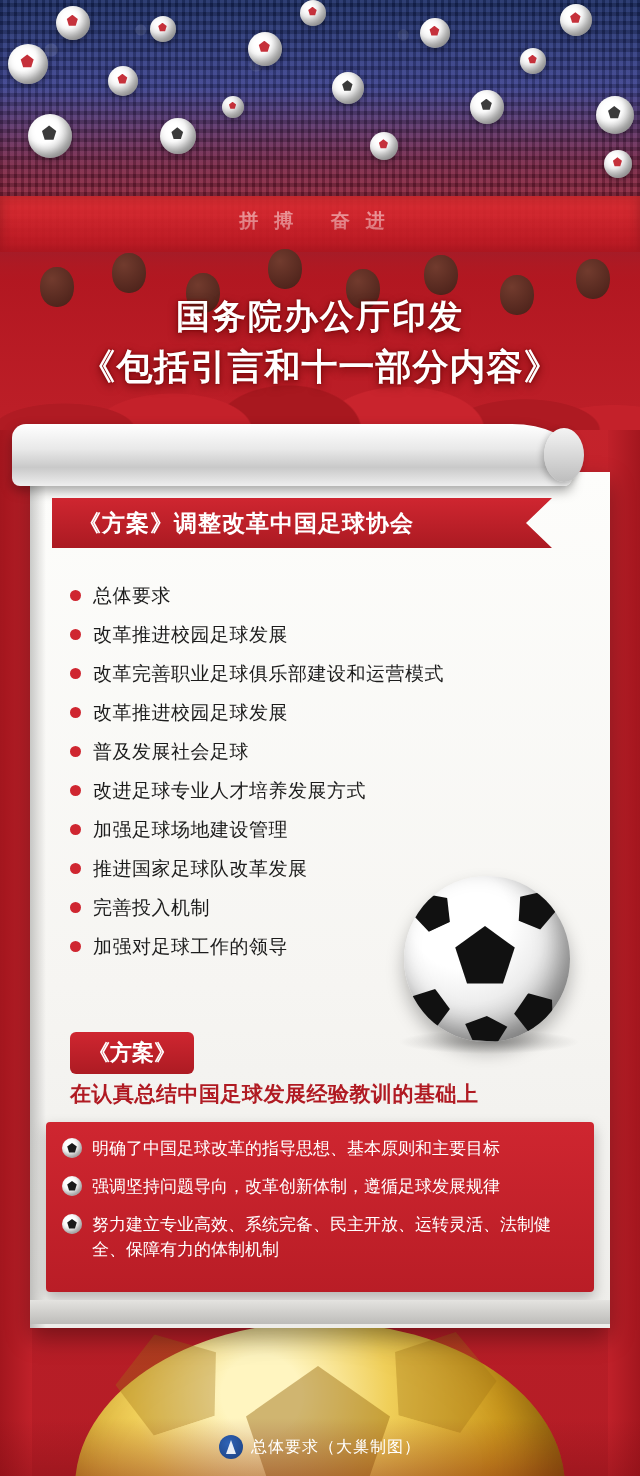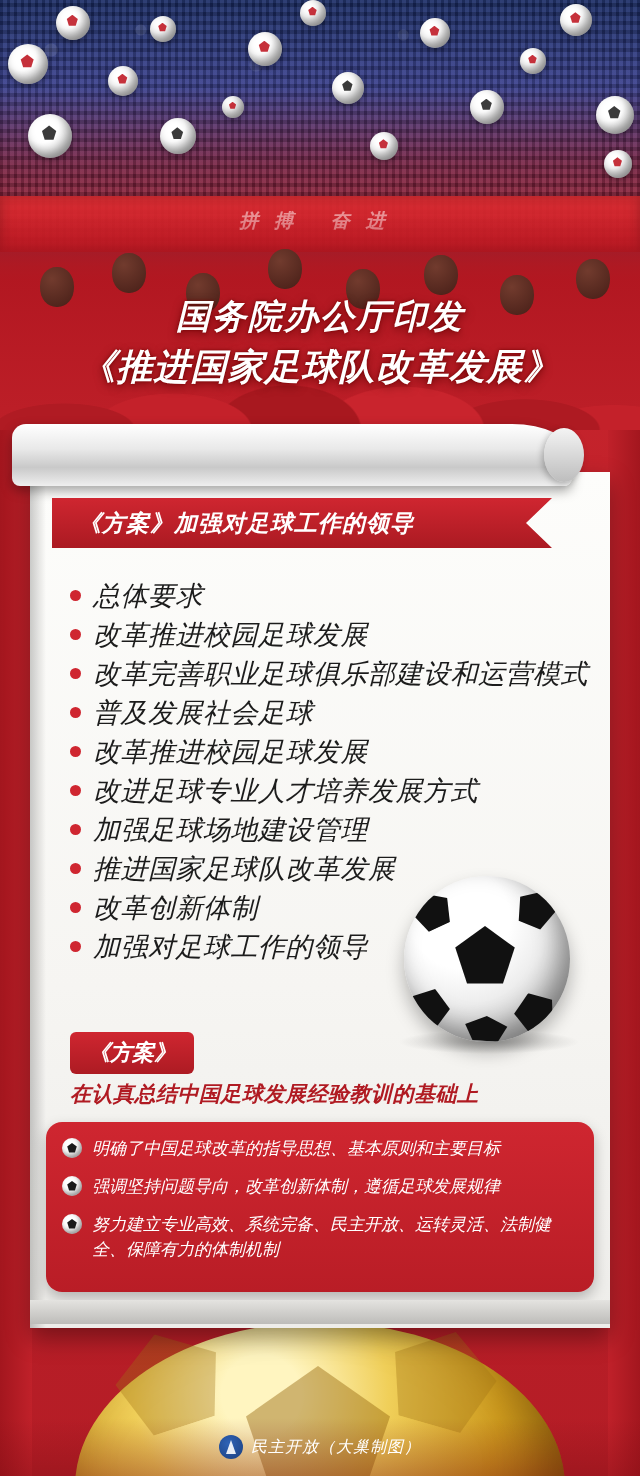--- a/index.html
+++ b/index.html
@@ -9,21 +9,20 @@
     font-family: "Liberation Sans", sans-serif;
     background: #c8222a;
     overflow: hidden;
   }
   #poster {
     position: relative;
     width: 640px;
     height: 1476px;
     background: linear-gradient(180deg, #cf2a2f 0%, #c0202a 40%, #b51d26 100%);
     overflow: hidden;
-    font-style: italic;
   }
 
   
   .hero {
     position: relative;
     width: 640px;
     height: 430px;
     overflow: hidden;
     background: linear-gradient(180deg, #1d2f6b 0%, #2a4a9c 18%, #5a2b55 40%, #a41f28 62%, #c1232b 100%);
   }
@@ -157,21 +156,21 @@
   }
   .list-item {
     display: flex; align-items: center;
     height: 39px;
   }
   .dot {
     width: 11px; height: 11px; border-radius: 50%;
     background: #cf2630; margin-right: 12px; flex: 0 0 auto;
   }
   .list-item .txt {
-    font-size: 27px; color: #1c1c1c; letter-spacing: .5px;
+    font-size: 19px; color: #1c1c1c; letter-spacing: .5px;
   }
 
   
   .big-ball {
     position: absolute;
     left: 404px; top: 876px;
     width: 166px; height: 166px;
     border-radius: 50%;
     background: radial-gradient(circle at 34% 26%, #ffffff 0 30%, #ededed 52%, #c4c4c4 78%, #9a9a9a 100%);
     box-shadow: inset -10px -12px 24px rgba(0,0,0,.35), 0 10px 18px rgba(0,0,0,.28);
@@ -212,21 +211,21 @@
     letter-spacing: .5px;
     z-index: 8;
   }
 
   
   .red-card {
     position: absolute;
     left: 46px; top: 1122px;
     width: 548px; height: 170px;
     background: linear-gradient(180deg, #cf2630 0%, #b91d26 100%);
-    border-radius: 16px;
+    border-radius: 4px;
     box-shadow: 0 6px 14px rgba(0,0,0,.25);
     z-index: 8;
     padding: 14px 18px 9px 16px;
   }
   .red-item { display: flex; align-items: flex-start; margin-bottom: 13px; }
   .mini-ball {
     width: 20px; height: 20px; border-radius: 50%;
     background: radial-gradient(circle at 35% 30%, #fff 0 45%, #ddd 100%);
     position: relative; flex: 0 0 auto; margin: 2px 10px 0 0;
     box-shadow: inset -2px -3px 5px rgba(0,0,0,.35);
@@ -331,70 +330,70 @@
     <div class="ball dark" style="left:470px; top:90px;  width:34px; height:34px;"></div>
     <div class="ball" style="left:520px; top:48px;  width:26px; height:26px;"></div>
     <div class="ball" style="left:560px; top:4px;   width:32px; height:32px;"></div>
     <div class="ball dark" style="left:596px; top:96px;  width:38px; height:38px;"></div>
     <div class="ball" style="left:604px; top:150px; width:28px; height:28px;"></div>
     <div class="ball" style="left:222px; top:96px;  width:22px; height:22px;"></div>
   </div>
 
   <div class="hero-title">
     <div class="l1">国务院办公厅印发</div>
-    <div class="l2">《推进国家足球队改革发展》</div>
+    <div class="l2">《包括引言和十一部分内容》</div>
   </div>
 
   <div class="red-edge-l"></div>
   <div class="red-edge-r"></div>
 
   <div class="paper"></div>
   <div class="paper-shadow-left"></div>
   <div class="scroll-top"></div>
 
   <div class="banner">
-    <span>《方案》加强对足球工作的领导</span>
+    <span>《方案》调整改革中国足球协会</span>
   </div>
 
   <div class="list">
     <div class="list-item">
       <span class="dot"></span>
       <span class="txt">总体要求</span>
     </div>
     <div class="list-item">
       <span class="dot"></span>
       <span class="txt">改革推进校园足球发展</span>
     </div>
     <div class="list-item">
       <span class="dot"></span>
       <span class="txt">改革完善职业足球俱乐部建设和运营模式</span>
     </div>
     <div class="list-item">
       <span class="dot"></span>
+      <span class="txt">改革推进校园足球发展</span>
+    </div>
+    <div class="list-item">
+      <span class="dot"></span>
       <span class="txt">普及发展社会足球</span>
     </div>
     <div class="list-item">
       <span class="dot"></span>
-      <span class="txt">改革推进校园足球发展</span>
-    </div>
-    <div class="list-item">
-      <span class="dot"></span>
       <span class="txt">改进足球专业人才培养发展方式</span>
     </div>
     <div class="list-item">
       <span class="dot"></span>
       <span class="txt">加强足球场地建设管理</span>
     </div>
     <div class="list-item">
       <span class="dot"></span>
       <span class="txt">推进国家足球队改革发展</span>
     </div>
     <div class="list-item">
       <span class="dot"></span>
-      <span class="txt">改革创新体制</span>
+      <span class="txt">完善投入机制</span>
     </div>
     <div class="list-item">
       <span class="dot"></span>
       <span class="txt">加强对足球工作的领导</span>
     </div>
   </div>
 
   <div class="ball-shadow"></div>
   <div class="big-ball">
     <span class="pent p1"></span>
@@ -427,17 +426,17 @@
 
   <div class="gold-ball">
     <span class="gold-seam gs1"></span>
     <span class="gold-seam gs2"></span>
     <span class="gold-seam gs3"></span>
   </div>
 
   <div class="footer">
     <div class="footer-inner">
       <span class="xh-logo"></span>
-      <span class="footer-txt">民主开放（大巢制图）</span>
+      <span class="footer-txt">总体要求（大巢制图）</span>
     </div>
   </div>
 
 </div>
 
 </body></html>

